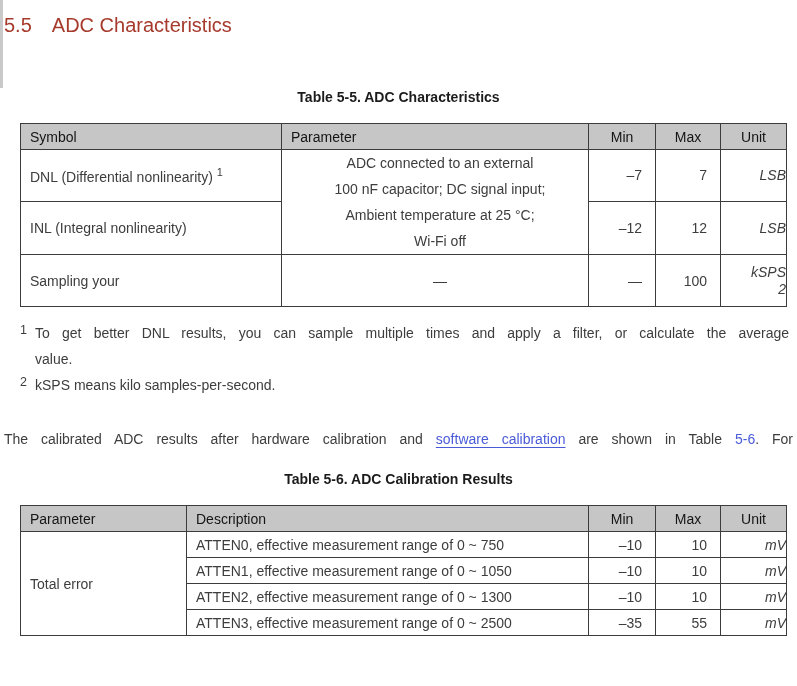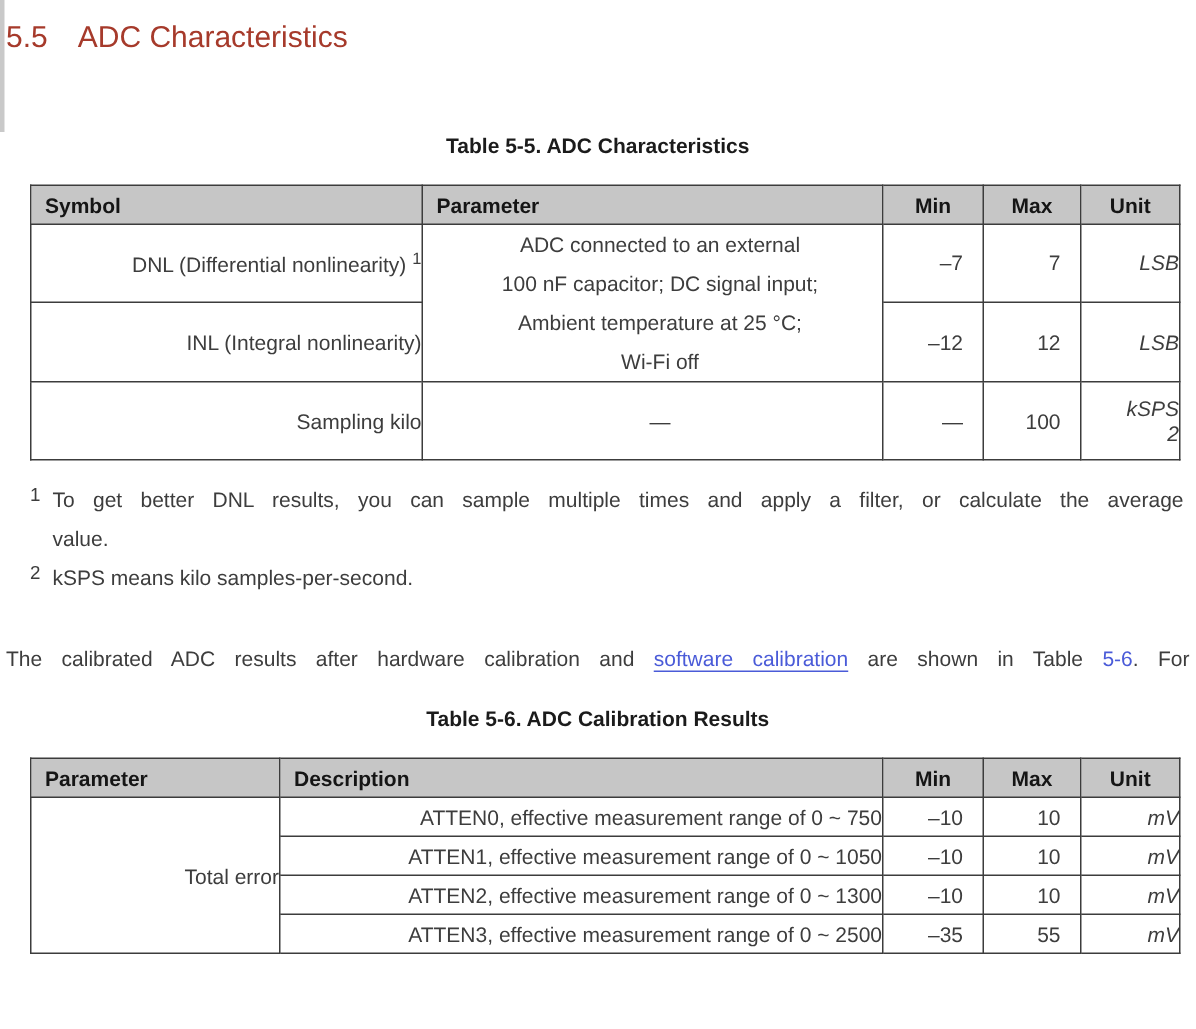--- a/index.html
+++ b/index.html
@@ -12,24 +12,24 @@
     width:797px;height:686px;background:#ffffff;position:relative;overflow:hidden;
     font-family:"Liberation Sans", sans-serif;color:var(--text);
   }
   .edge-bar{position:absolute;left:0;top:0;width:3px;height:88px;background:#c9c9c9;}
   .heading{margin:14px 0 0 4px;font-size:20px;font-weight:400;color:var(--heading);}
   .heading .num{margin-right:20px;}
   .table-caption{margin-top:52px;text-align:center;font-size:14px;font-weight:700;color:var(--caption);}
   .table-caption.second{margin-top:17px;}
   table{border-collapse:collapse;table-layout:fixed;margin:18px 0 0 20px;width:766px;}
   th,td{border:1px solid var(--border);font-size:14px;overflow:hidden;}
-  th{background:var(--header_bg);font-weight:700;color:#151515;height:26px;text-align:center;padding:0;}
+  th{background:var(--header_bg);font-weight:400;color:#151515;height:26px;text-align:center;padding:0;}
   th.al{text-align:left;padding-left:9px;}
   td{color:var(--text);padding:0;}
-  td.sym{padding-left:9px;text-align:right;margin-top:16px;}
+  td.sym{padding-left:9px;text-align:left;margin-top:16px;}
   td.param{padding-left:10px;text-align:center;line-height:26px;vertical-align:middle;}
   td.num{text-align:right;padding-right:13px;}
   td.unit{text-align:right;font-style:italic;}
   tr.r-dnl td{height:51px;}
   tr.r-inl td{height:52px;}
   tr.r-samp td{height:52px;}
   #table2 td{height:26px;}
   sup.fnref{font-size:11px;margin-left:4px;color:var(--text);}
   .unit-wrap{line-height:17px;padding:2px 0;}
   .footnotes{margin:13px 0 0 20px;width:769px;font-size:14px;line-height:26px;}
@@ -83,21 +83,21 @@
       <td class="num">7</td>
       <td class="unit">LSB</td>
     </tr>
     <tr class="r-inl">
       <td class="sym">INL (Integral nonlinearity)</td>
       <td class="num">–12</td>
       <td class="num">12</td>
       <td class="unit">LSB</td>
     </tr>
     <tr class="r-samp">
-      <td class="sym">Sampling kilo</td>
+      <td class="sym">Sampling your</td>
       <td class="param">—</td>
       <td class="num">—</td>
       <td class="num">100</td>
       <td class="unit">
         <div class="unit-wrap">
           <div>kSPS</div>
           <div>2</div>
         </div>
       </td>
     </tr>

